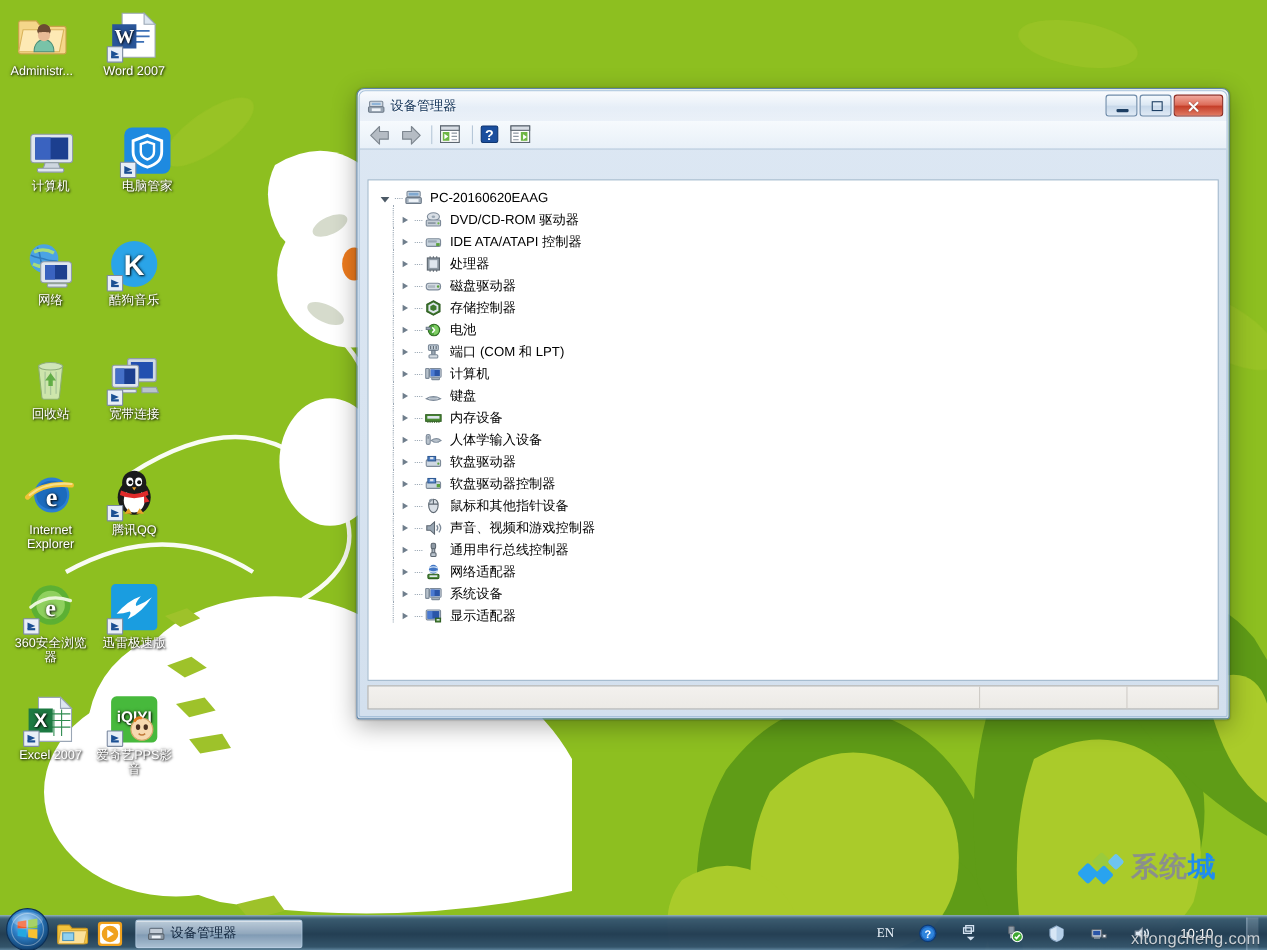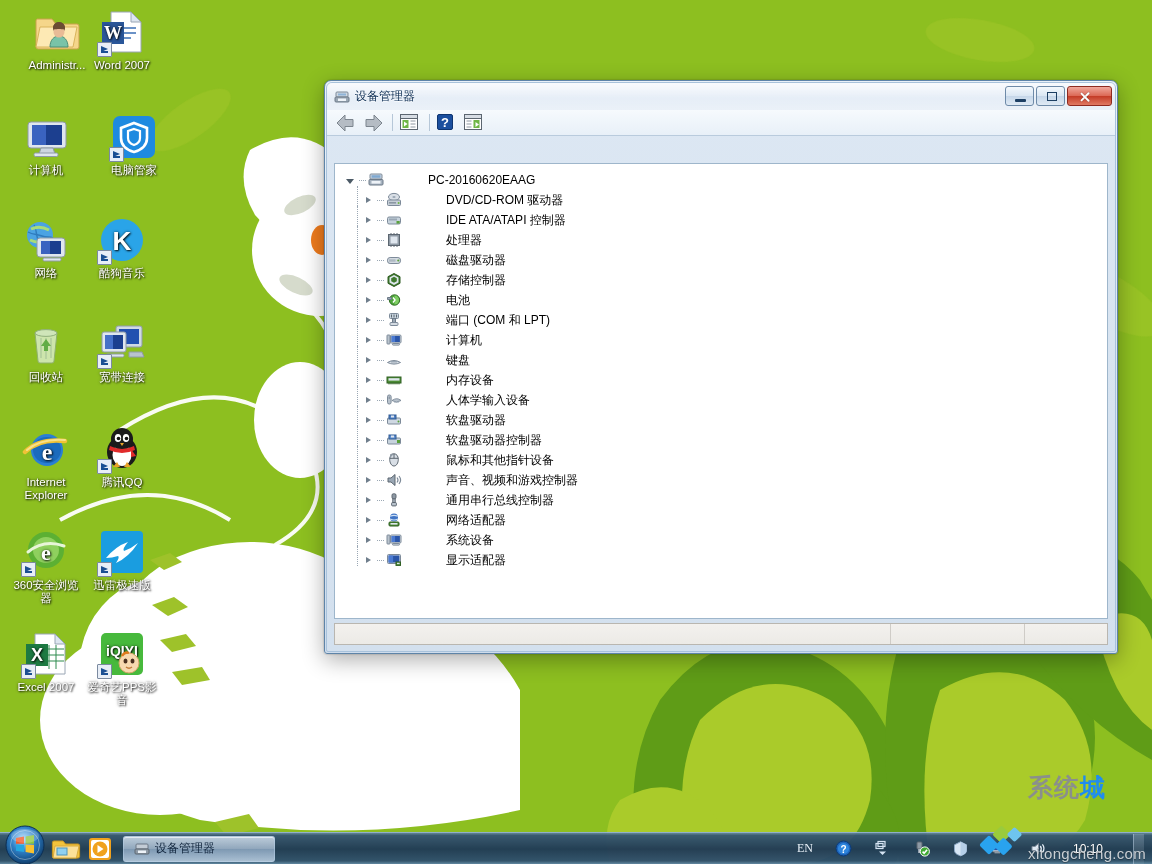--- a/index.html
+++ b/index.html
@@ -113,21 +113,21 @@
     content:""; position:absolute; left:3px; top:2px;
     width:0;height:0;border-left:5px solid #6f7e8c;
     border-top:3.5px solid transparent;border-bottom:3.5px solid transparent;
   }
   .expander.open:after {
     border-left:4px solid transparent; border-right:4px solid transparent;
     border-top:5px solid #4c5a66; left:1px; top:4px;
   }
   .tdots { width:7px; height:1px; border-top:1px dotted #9aa7b4; margin-right:2px; flex:0 0 auto; }
   .ticon { width:16px; height:16px; margin-right:4px; position:relative; flex:0 0 auto; }
-  .tlabel { padding:1px 3px;margin-left:37px; }
+  .tlabel { padding:1px 3px; }
 
   #statusbar {
     position:absolute; left:7px; right:7px; bottom:6px; height:22px;
     background:linear-gradient(180deg,#f3f1ee,#eceae6);
     border:1px solid #b9b6b0; display:flex; align-items:center;
   }
   .sb-cell { height:100%; border-right:1px solid #cfccc7; }
   .sb-cell:last-child { border-right:none; }
 
   
@@ -158,21 +158,21 @@
   #showdesk {
     width:11px; height:30px; margin-left:4px;
     border-left:1px solid rgba(200,220,240,.45);
     background:linear-gradient(180deg,rgba(220,235,250,.22),rgba(255,255,255,.06)); cursor:default;
   }
 
   
   #watermark {
     position:absolute; right:6px; bottom:2px; z-index:45;
     pointer-events:none; user-select:none;
-    display:flex; align-items:flex-end; gap:4px;
+    display:flex; gap:4px;
   }
   #wm-logo { width:46px; height:36px; position:relative; }
   #wm-textwrap { display:flex; flex-direction:column; align-items:flex-start; }
   #wm-cn { font-size:25px; font-weight:bold; line-height:25px; letter-spacing:1px;
            font-family:"DejaVu Sans","Liberation Sans",sans-serif; }
   #wm-cn .g { color:#8a8f8c; }
   #wm-cn .b { color:#1f8cf0; }
   #wm-en { font-size:15px; color:#c9cfd4; letter-spacing:.3px; line-height:16px;
            text-shadow:0 1px 1px rgba(0,0,0,.35);margin-top:46px; }
 </style>
@@ -241,21 +241,21 @@
       <path d="M152 605 l22 -8 14 10 -20 9 z"></path>
       <path d="M160 640 l26 -6 10 12 -24 6 z"></path>
       <path d="M172 672 l30 -5 8 13 -28 5 z"></path>
       <path d="M215 822 l34 -8 10 14 -32 8 z"></path>
       <path d="M150 560 l20 -7 12 9 -18 8 z"></path>
     </g>
   </svg>
 
   <div id="icon-layer">
 
-    <div class="dicon" style="left:19px;top:8px">
+    <div class="dicon" style="left:0;top:8px">
       <span class="glyph">
         <svg viewBox="0 0 48 48" width="48" height="48">
           <path d="M4 11h15l4 5h21a2 2 0 0 1 2 2v21a2 2 0 0 1-2 2H5a2 2 0 0 1-2-2V13a2 2 0 0 1 1-2z" fill="#f5d68a" stroke="#c9a24a"></path>
           <path d="M7 19h37l-4 20H3z" fill="#fde9b4" stroke="#d9b45c"></path>
           <circle cx="26" cy="20" r="6" fill="#6b4b33"></circle>
           <path d="M17 39c0-7 4-11 9-11s9 4 9 11z" fill="#79c3a8" stroke="#4b8e77"></path>
           <circle cx="26" cy="24" r="5.5" fill="#e8bb96"></circle>
           <path d="M20 20a6 6 0 0 1 12 0c0 2-2 1-6 1s-6 1-6-1z" fill="#6b4b33"></path>
         </svg>
       </span>

